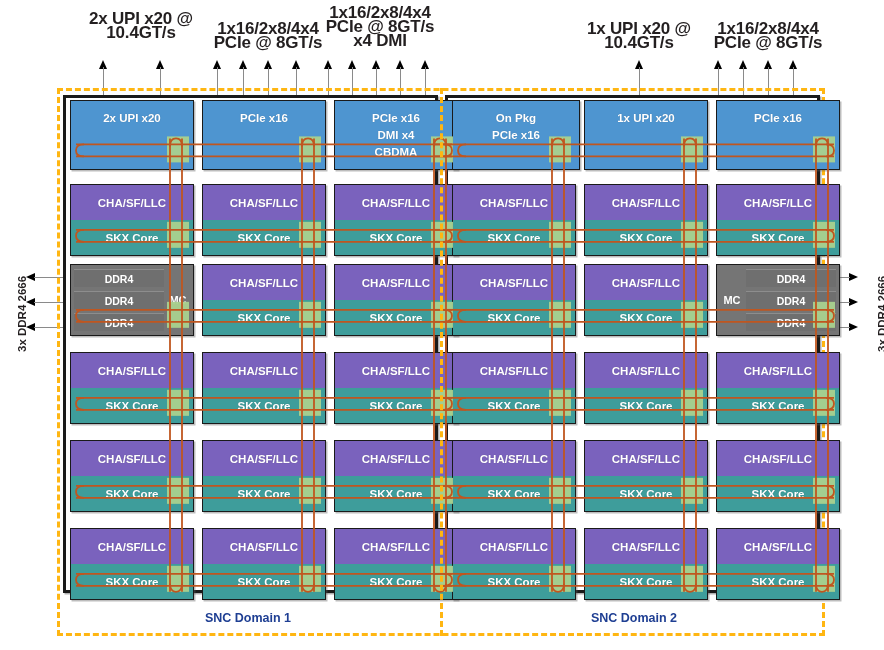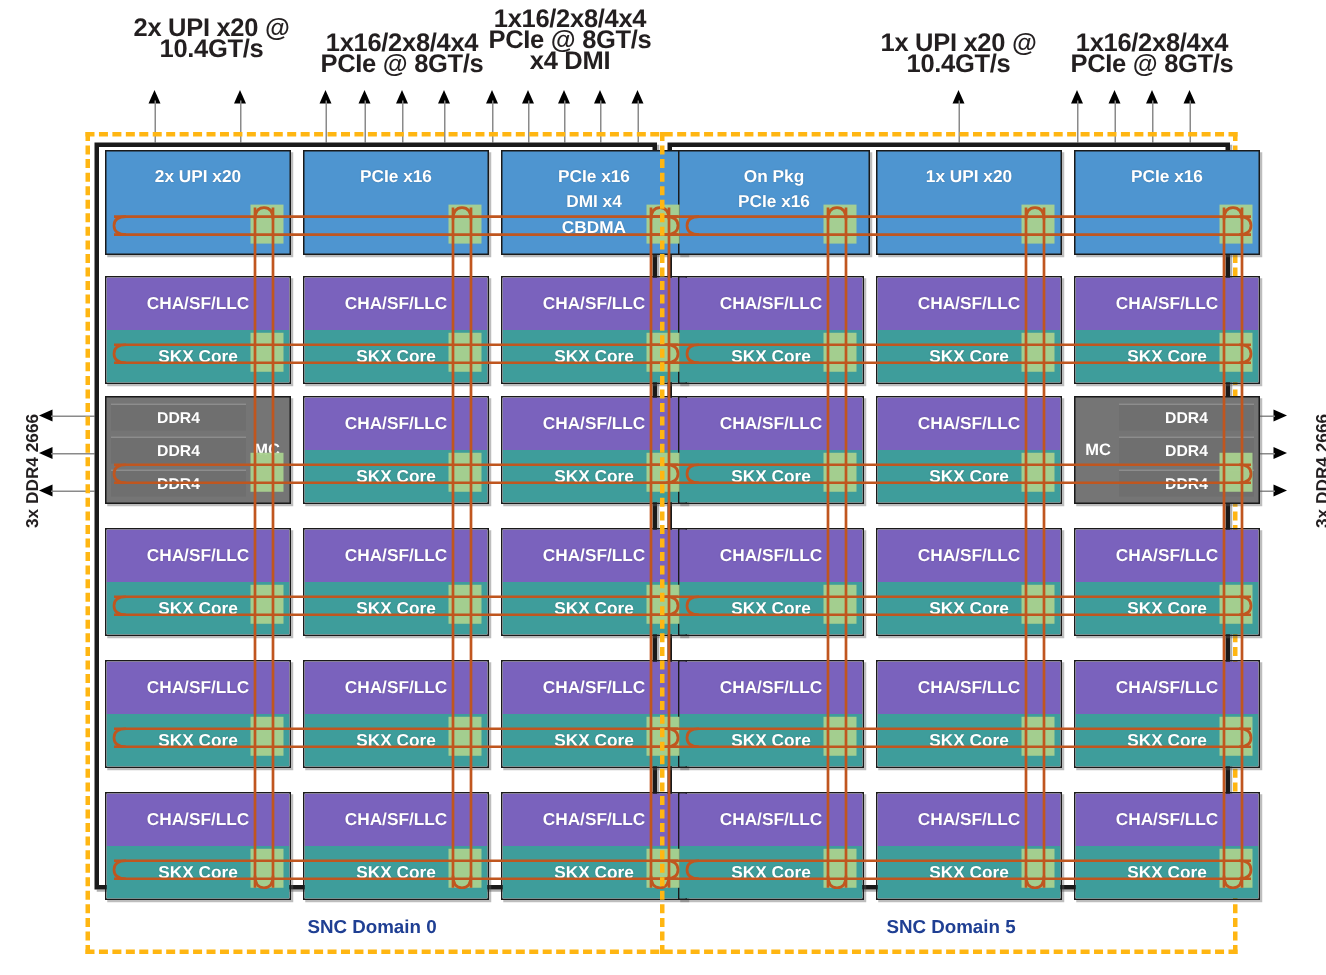--- a/index.html
+++ b/index.html
@@ -488,17 +488,17 @@
       <line x1="434" y1="409.84" x2="458" y2="409.84" stroke="#c0561f" stroke-width="1.8"></line>
       <line x1="434" y1="485.84" x2="458" y2="485.84" stroke="#c0561f" stroke-width="1.8"></line>
       <line x1="434" y1="497.84" x2="458" y2="497.84" stroke="#c0561f" stroke-width="1.8"></line>
       <line x1="434" y1="573.84" x2="458" y2="573.84" stroke="#c0561f" stroke-width="1.8"></line>
       <line x1="434" y1="585.84" x2="458" y2="585.84" stroke="#c0561f" stroke-width="1.8"></line>
     </svg>
 
   <div id="divider"></div>
 
   <div id="sncs">
-      <div class="snc" style="left: 168px; top: 611px; width: 160px;">SNC Domain 0</div>
-      <div class="snc" style="left: 554px; top: 611px; width: 160px;">SNC Domain 5</div>
+      <div class="snc" style="left: 168px; top: 611px; width: 160px;">SNC Domain 1</div>
+      <div class="snc" style="left: 554px; top: 611px; width: 160px;">SNC Domain 2</div>
     </div>
 
 </div>
 
 </body></html>

